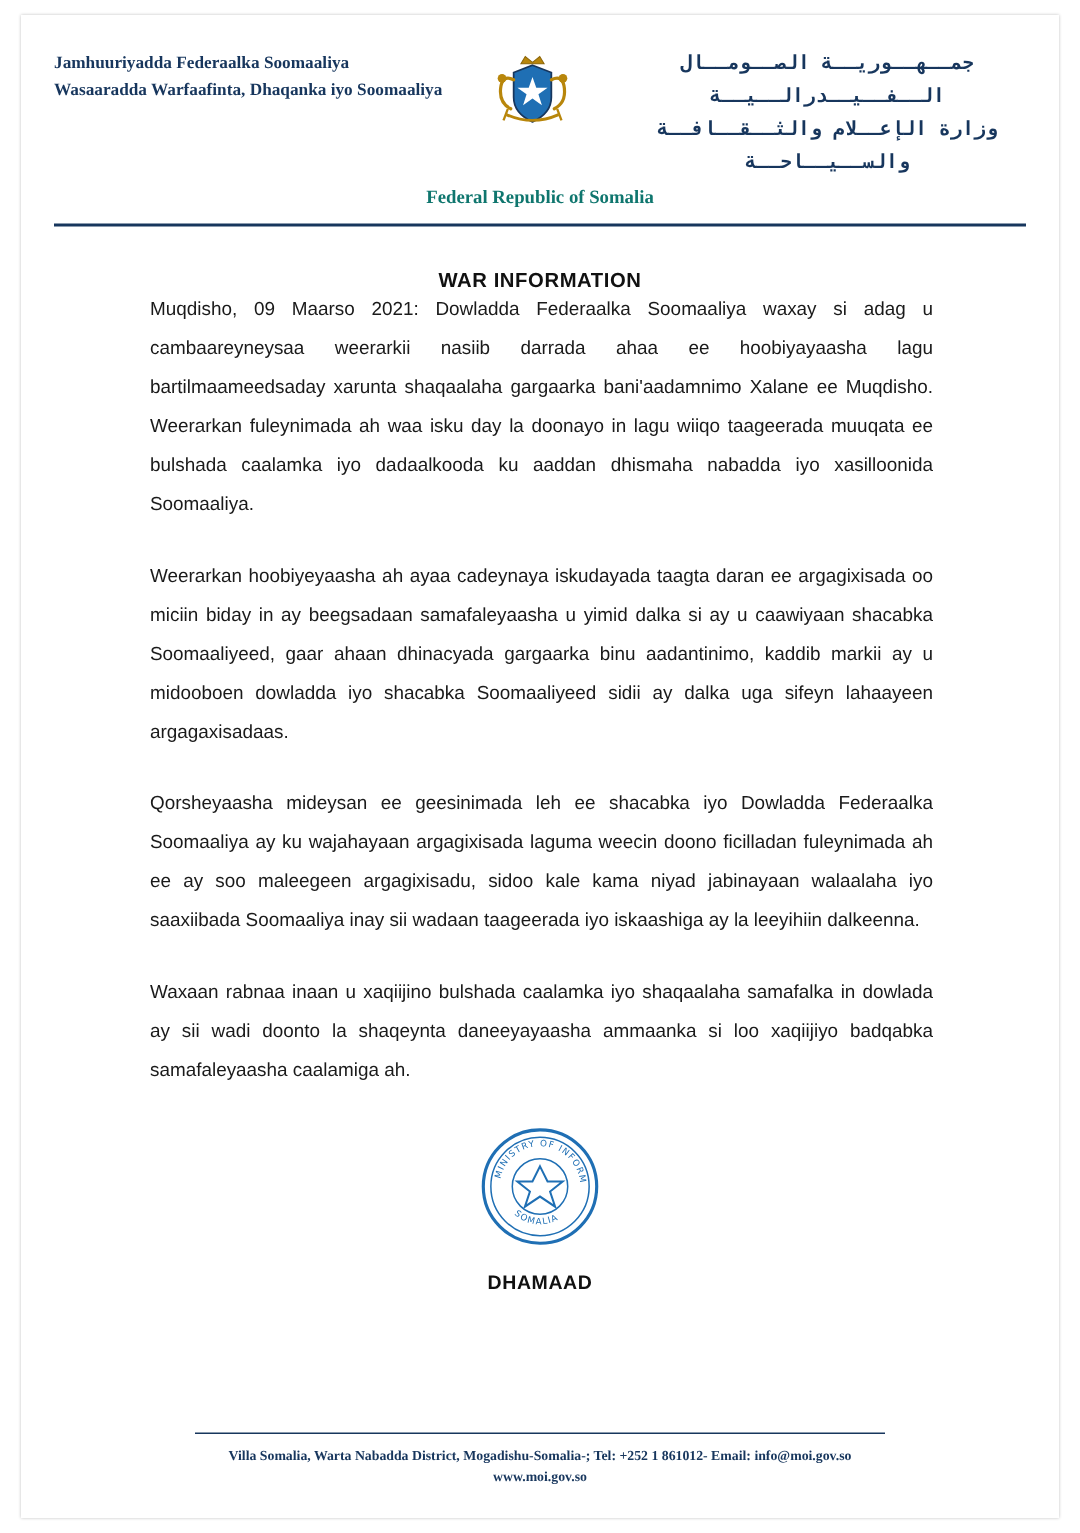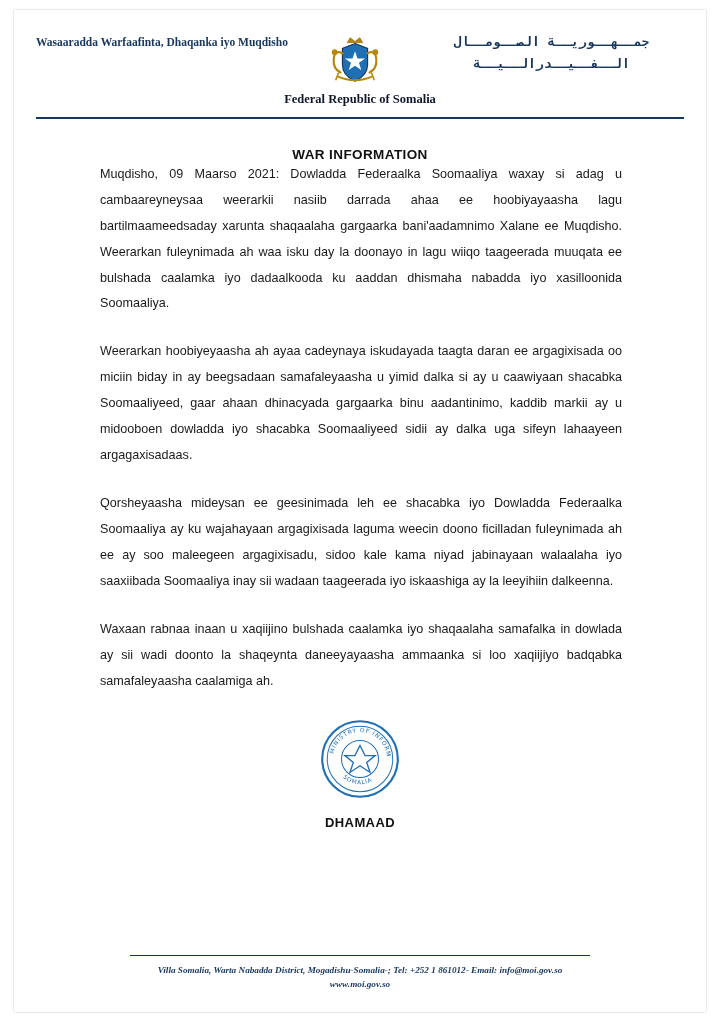--- a/index.html
+++ b/index.html
@@ -66,21 +66,21 @@
     padding-top: 4px;
     letter-spacing: 1.2px;
   }
   .emblem {
     width: 58px;
     height: 58px;
     position: relative;
   }
   .eng-title {
     text-align: center;
-    color: #0f172a;
+    color: #0f766e;
     font-family: "Liberation Serif", serif;
     font-weight: bold;
     font-size: 12.5px;
     line-height: 1.5;
     margin-top: 2px;
   }
   .rule {
     height: 2px;
     background: #17365d;
     margin: 8px 22px 0 22px;
@@ -147,32 +147,32 @@
     height: 1px;
     background: #17365d;
     margin: 0 auto 7px auto;
   }
   .footer-line {
     font-family: "Liberation Serif", serif;
     font-weight: bold;
     font-size: 9.2px;
     color: #17365d;
     line-height: 1.6;
-    font-style: italic;
   }
 </style>
 </head>
 <body>
 
 <div class="page">
   <div class="sheet">
 
     <div class="letterhead">
       <div class="lh-left">
-        <div>Wasaaradda Warfaafinta, Dhaqanka iyo Muqdisho</div>
+        <div>Jamhuuriyadda Federaalka Soomaaliya</div>
+        <div>Wasaaradda Warfaafinta, Dhaqanka iyo Soomaaliya</div>
       </div>
 
       <div class="lh-center">
         <div class="emblem">
           <svg viewBox="0 0 60 60" width="58" height="58">
 
             <path d="M30 14 L43 19 L43 36 Q43 47 30 53 Q17 47 17 36 L17 19 Z" fill="#1f6fb4" stroke="#17365d" stroke-width="1.2"></path>
 
             <polygon points="30,22 32.6,29.4 40.4,29.4 34.1,34 36.5,41.5 30,36.9 23.5,41.5 25.9,34 19.6,29.4 27.4,29.4" fill="#ffffff"></polygon>
 
@@ -186,20 +186,21 @@
             <path d="M12 48 Q30 56 48 48" fill="none" stroke="#b8860b" stroke-width="2"></path>
 
             <line x1="13" y1="44" x2="10" y2="52" stroke="#b8860b" stroke-width="1.6"></line>
             <line x1="47" y1="44" x2="50" y2="52" stroke="#b8860b" stroke-width="1.6"></line>
           </svg>
         </div>
       </div>
 
       <div class="lh-right">
         <div>جمــهــوريــة الصــومــال الــفــيــدرالــيــة</div>
+        <div>وزارة الإعــلام والثــقــافــة والســيــاحــة</div>
       </div>
     </div>
 
     <div class="eng-title">
       <div>Federal Republic of Somalia</div>
     </div>
 
     <div class="rule"></div>
 
     <div class="doc-title">WAR INFORMATION</div>

